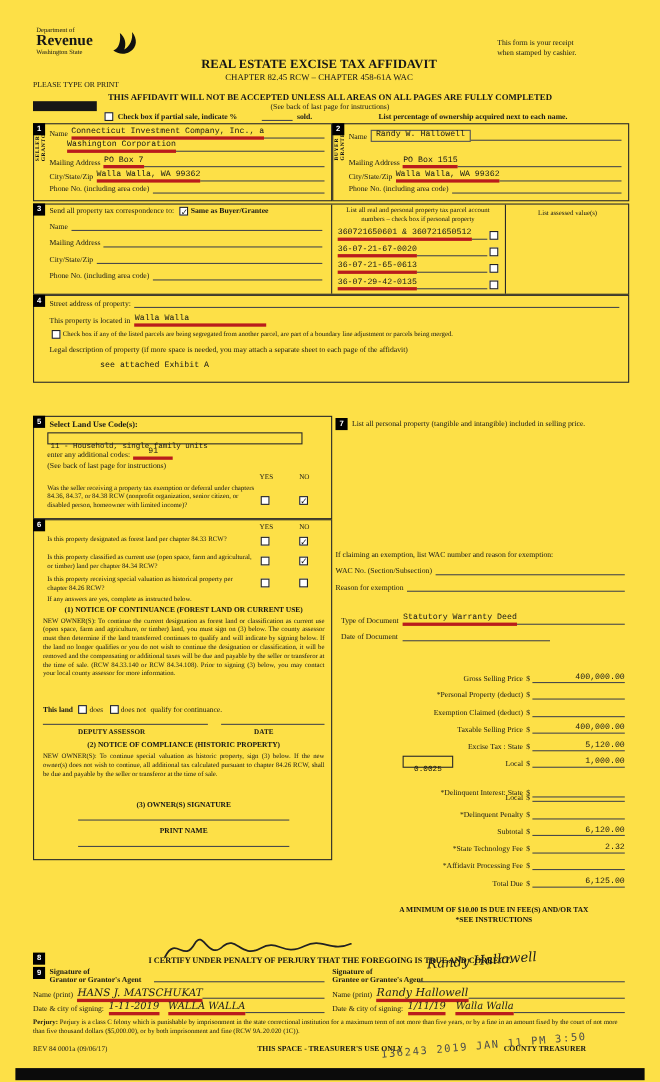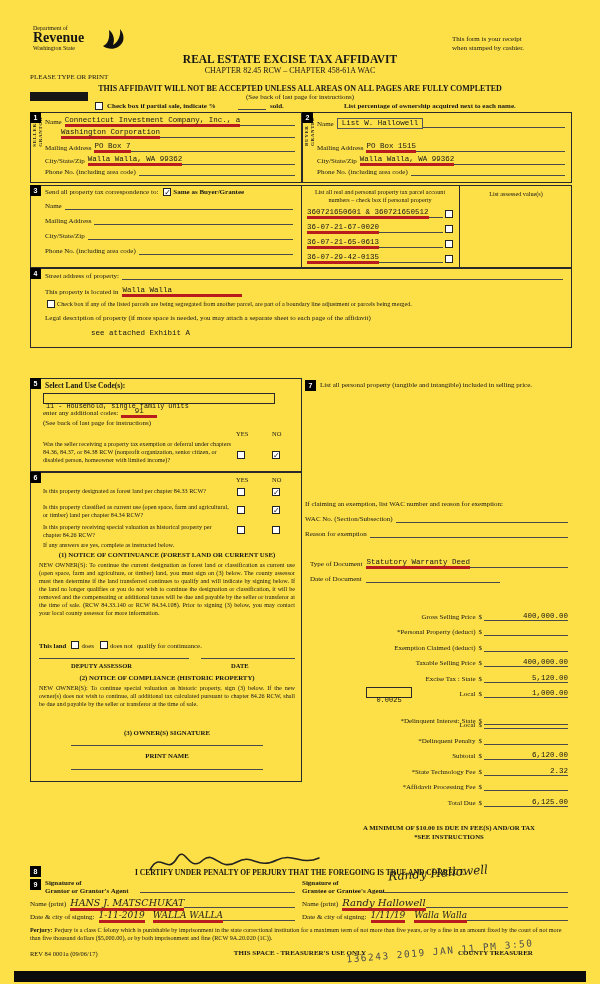--- a/index.html
+++ b/index.html
@@ -98,21 +98,21 @@
   </div>
 
   <div class="sec" style="left:302px;top:112px;width:270px;height:71px">
     <div class="numsq">2</div>
     <div class="vwrap">
       <span class="vtext">BUYER</span>
       <span class="vtext">GRANTEE</span>
     </div>
     <div class="row" style="left:14px;top:5px;right:6px">
       <span class="lbl" style="margin-right:3px">Name</span>
-      <span class="typed" style="border:1px solid #555;padding:0 4px 1px">List W. Hallowell</span>
+      <span class="typed" style="border:1px solid #555;padding:0 4px 1px">Randy W. Hallowell</span>
       <span class="fill"></span>
     </div>
     <div class="row" style="left:14px;top:29px;right:6px">
       <span class="lbl" style="margin-right:3px">Mailing Address</span>
       <span class="typed ul">PO Box 1515</span>
       <span class="fill"></span>
     </div>
     <div class="row" style="left:14px;top:42px;right:6px">
       <span class="lbl" style="margin-right:3px">City/State/Zip</span>
       <span class="typed ul">Walla Walla, WA 99362</span>

